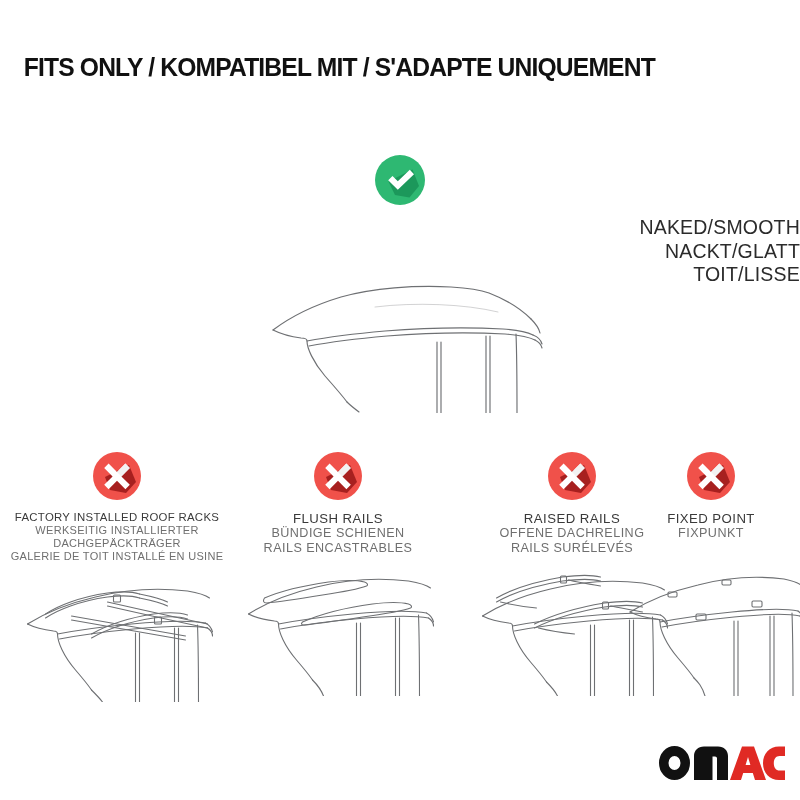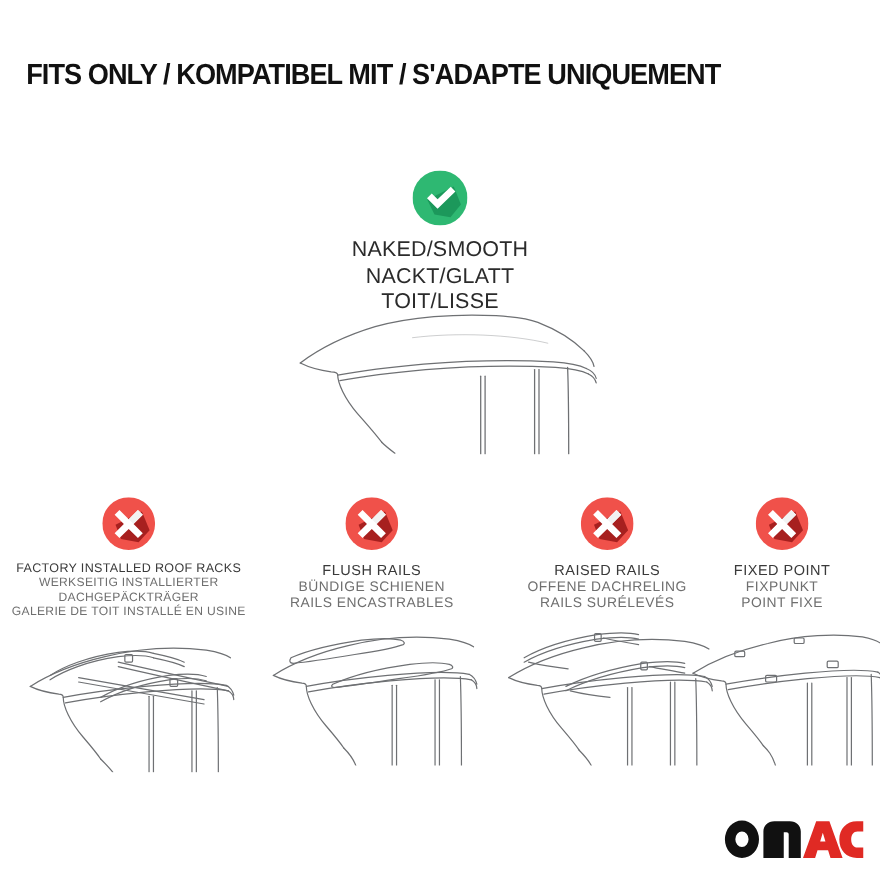--- a/index.html
+++ b/index.html
@@ -34,21 +34,21 @@
     transform-origin: center;
     white-space: nowrap;
   }
 
   
   #approved-panel {
     position: absolute;
     top: 155px;
     left: 0;
     width: 800px;
-    text-align: center;
+    text-align: right;
   }
   .badge {
     position: relative;
     display: block;
     margin: 0 auto;
     border-radius: 50%;
   }
   .badge svg { display: block; }
 
   #approved-badge { width: 50px; height: 50px; }
@@ -284,21 +284,21 @@
           <path d="M34 42 C48 36 70 30 98 26 C114 24 126 24 134 26 C137 27 138 29 136 30
                    C128 33 112 36 92 39 C68 43 48 46 36 47 C33 47 32 45 34 42 Z"></path>
 
           <path d="M72 66 C88 59 112 52 142 48 C158 46 170 46 178 48 C181 49 182 51 180 52
                    C172 55 154 58 132 61 C106 65 86 68 74 69 C71 69 70 68 72 66 Z"></path>
         </g>
       </svg>
     </div>
   </div>
 
-  <div class="reject-col" style="left:446px; width:212px;">
+  <div class="reject-col" style="left:466px; width:212px;">
 
     <div class="reject-badge-wrap">
       <span class="badge reject-badge">
         <svg viewBox="0 0 48 48" width="48" height="48" aria-hidden="true">
           <circle cx="24" cy="24" r="24" fill="#f0514a"></circle>
           <path d="M36 13 L43 30 L33 41 L17 38 L12 25 Z" fill="#9e1b1b" opacity="0.9"></path>
           <path d="M15.6 11.6 l8.4 8.4 l8.4 -8.4 l4.4 4.4 l-8.4 8.4 l8.4 8.4 l-4.4 4.4
                    l-8.4 -8.4 l-8.4 8.4 l-4.4 -4.4 l8.4 -8.4 l-8.4 -8.4 z" fill="#ffffff"></path>
           <path d="M24 20 l8.4 -8.4 l4.4 4.4 l-8.4 8.4 z" fill="#f2f2f2"></path>
         </svg>
@@ -353,21 +353,20 @@
           <path d="M15.6 11.6 l8.4 8.4 l8.4 -8.4 l4.4 4.4 l-8.4 8.4 l8.4 8.4 l-4.4 4.4
                    l-8.4 -8.4 l-8.4 8.4 l-4.4 -4.4 l8.4 -8.4 l-8.4 -8.4 z" fill="#ffffff"></path>
           <path d="M24 20 l8.4 -8.4 l4.4 4.4 l-8.4 8.4 z" fill="#f2f2f2"></path>
         </svg>
       </span>
     </div>
 
     <div class="reject-labels">
       <span class="reject-line primary">FIXED POINT</span>
       <span class="reject-line secondary">FIXPUNKT</span>
-      <span class="reject-line secondary">POINT FIXE</span>
     </div>
 
     <div class="reject-figure" style="top:104px;">
       <svg class="line-art" viewBox="0 0 190 140" width="190" height="140" aria-hidden="true">
         <g fill="none" stroke="#6e7073" stroke-width="1.1" stroke-linecap="round" stroke-linejoin="round">
           <path d="M14 56 C30 46 52 36 82 29 C112 21 144 20 168 23 C178 25 183 27 186 30"></path>
           <path d="M14 56 C22 60 32 62 40 63 C43 63 44 64 44 66 C44 74 50 88 62 102 C68 109 74 116 78 122"></path>
           <path d="M44 66 C60 63 86 59 116 56 C146 53 168 52 182 55"></path>
           <path d="M46 71 C62 68 88 64 118 61 C148 58 170 57 184 60"></path>
           <path d="M182 55 C185 57 187 60 188 64"></path>

